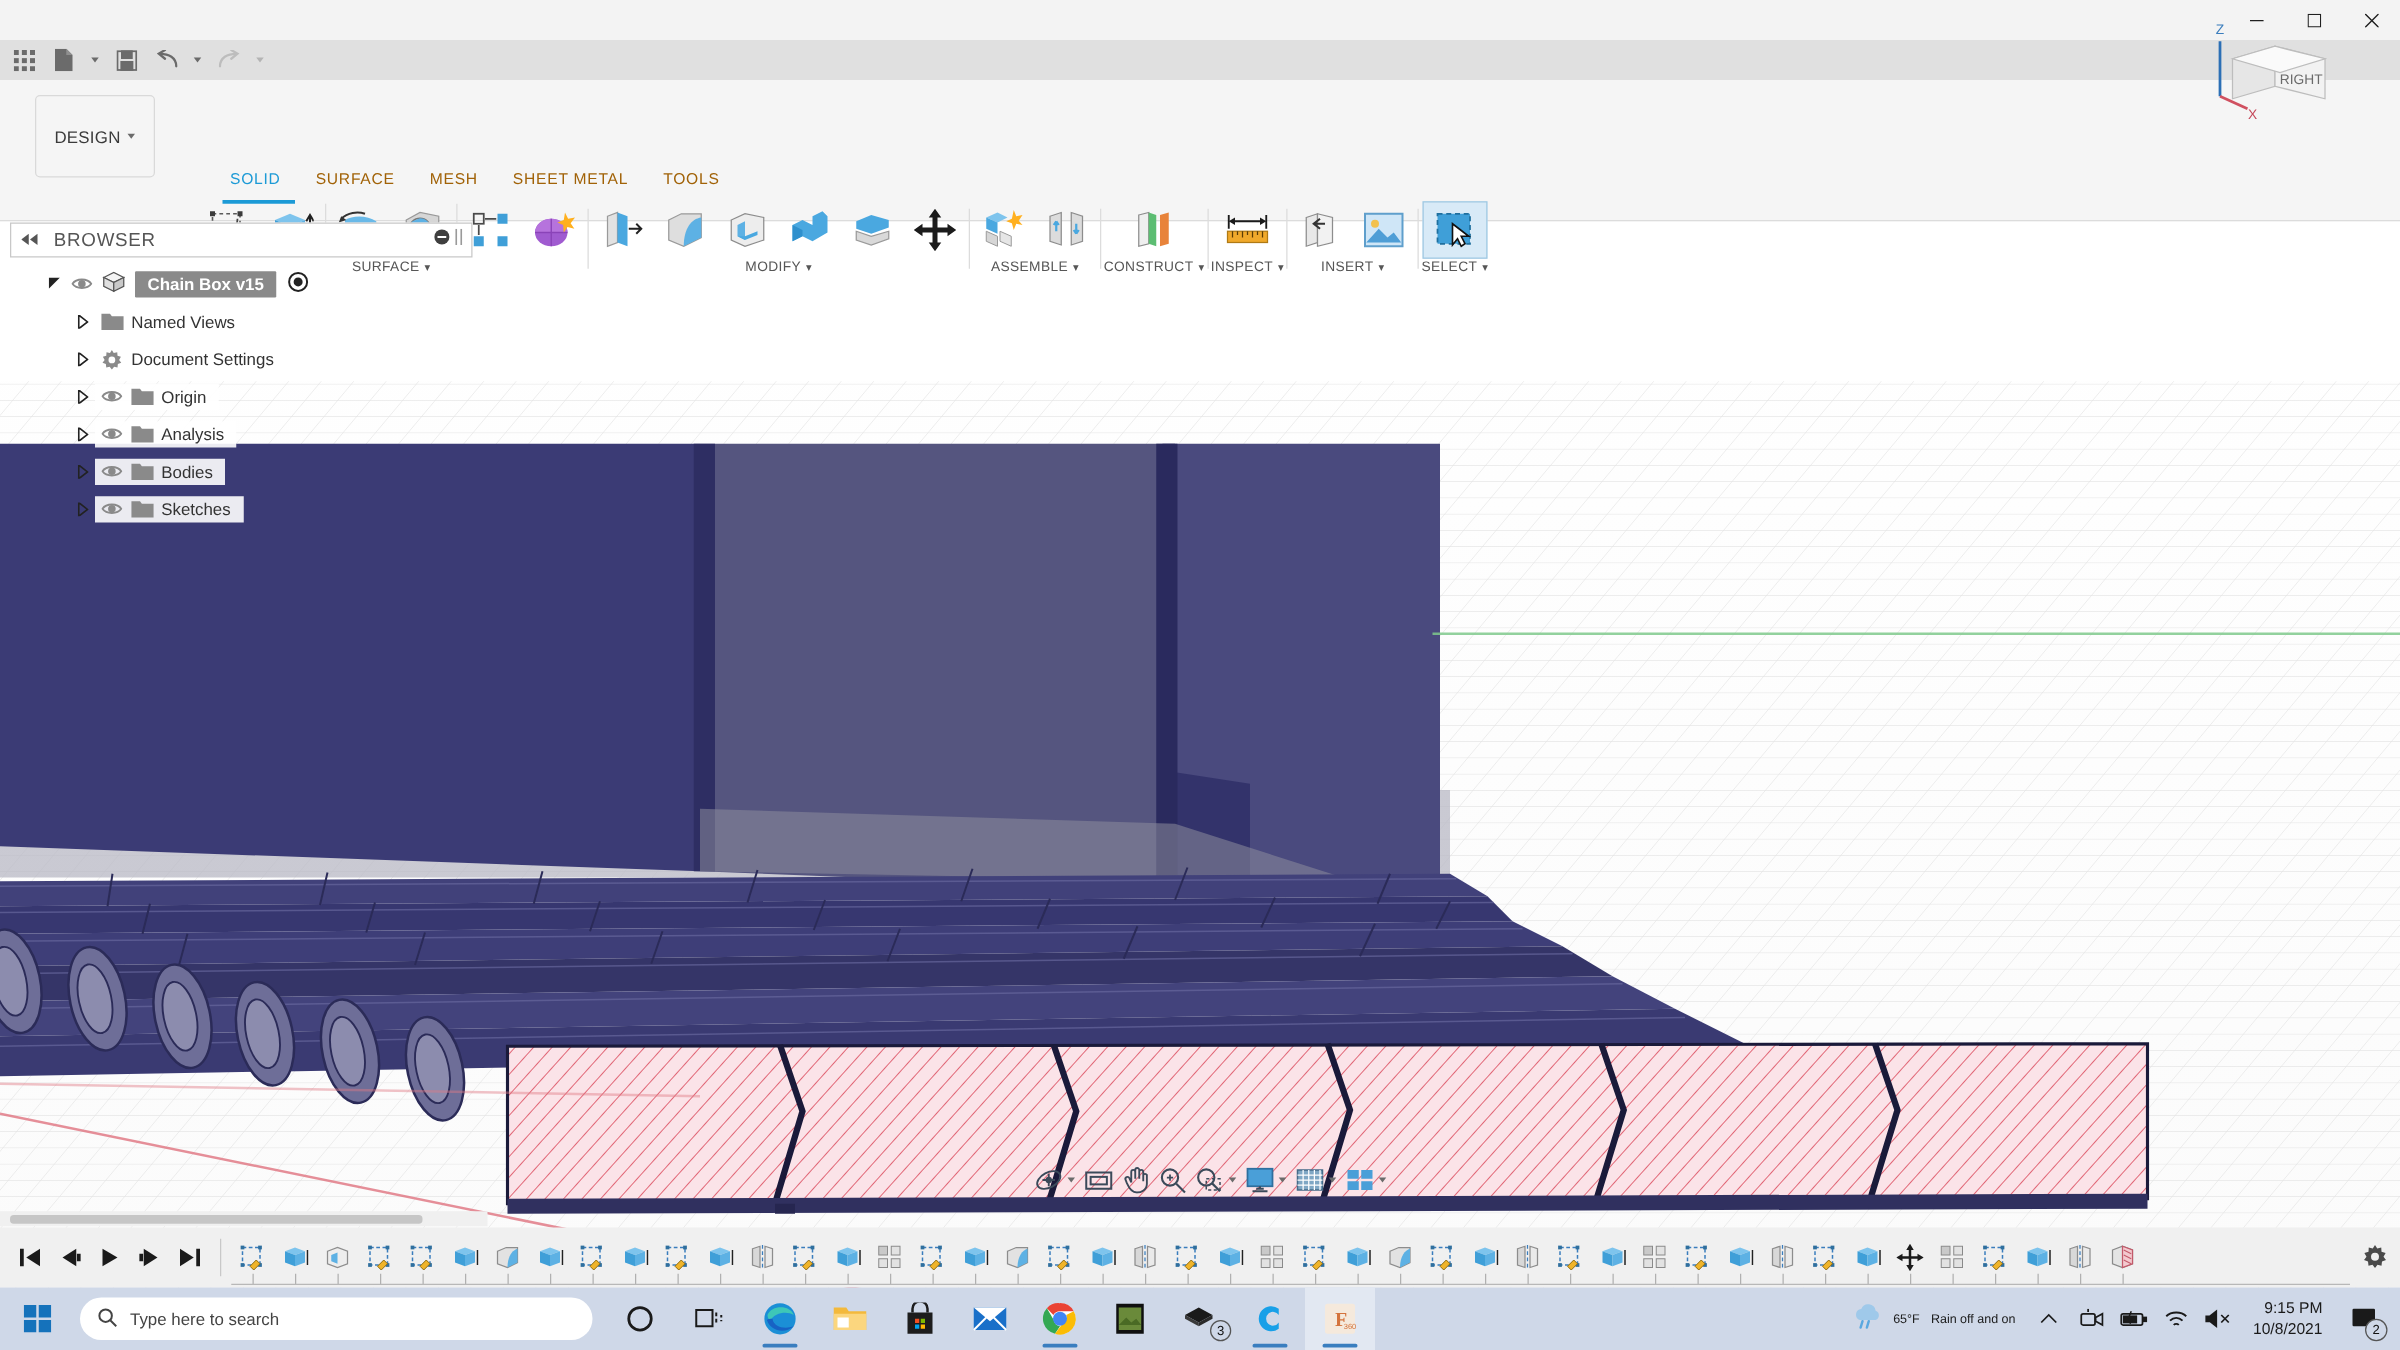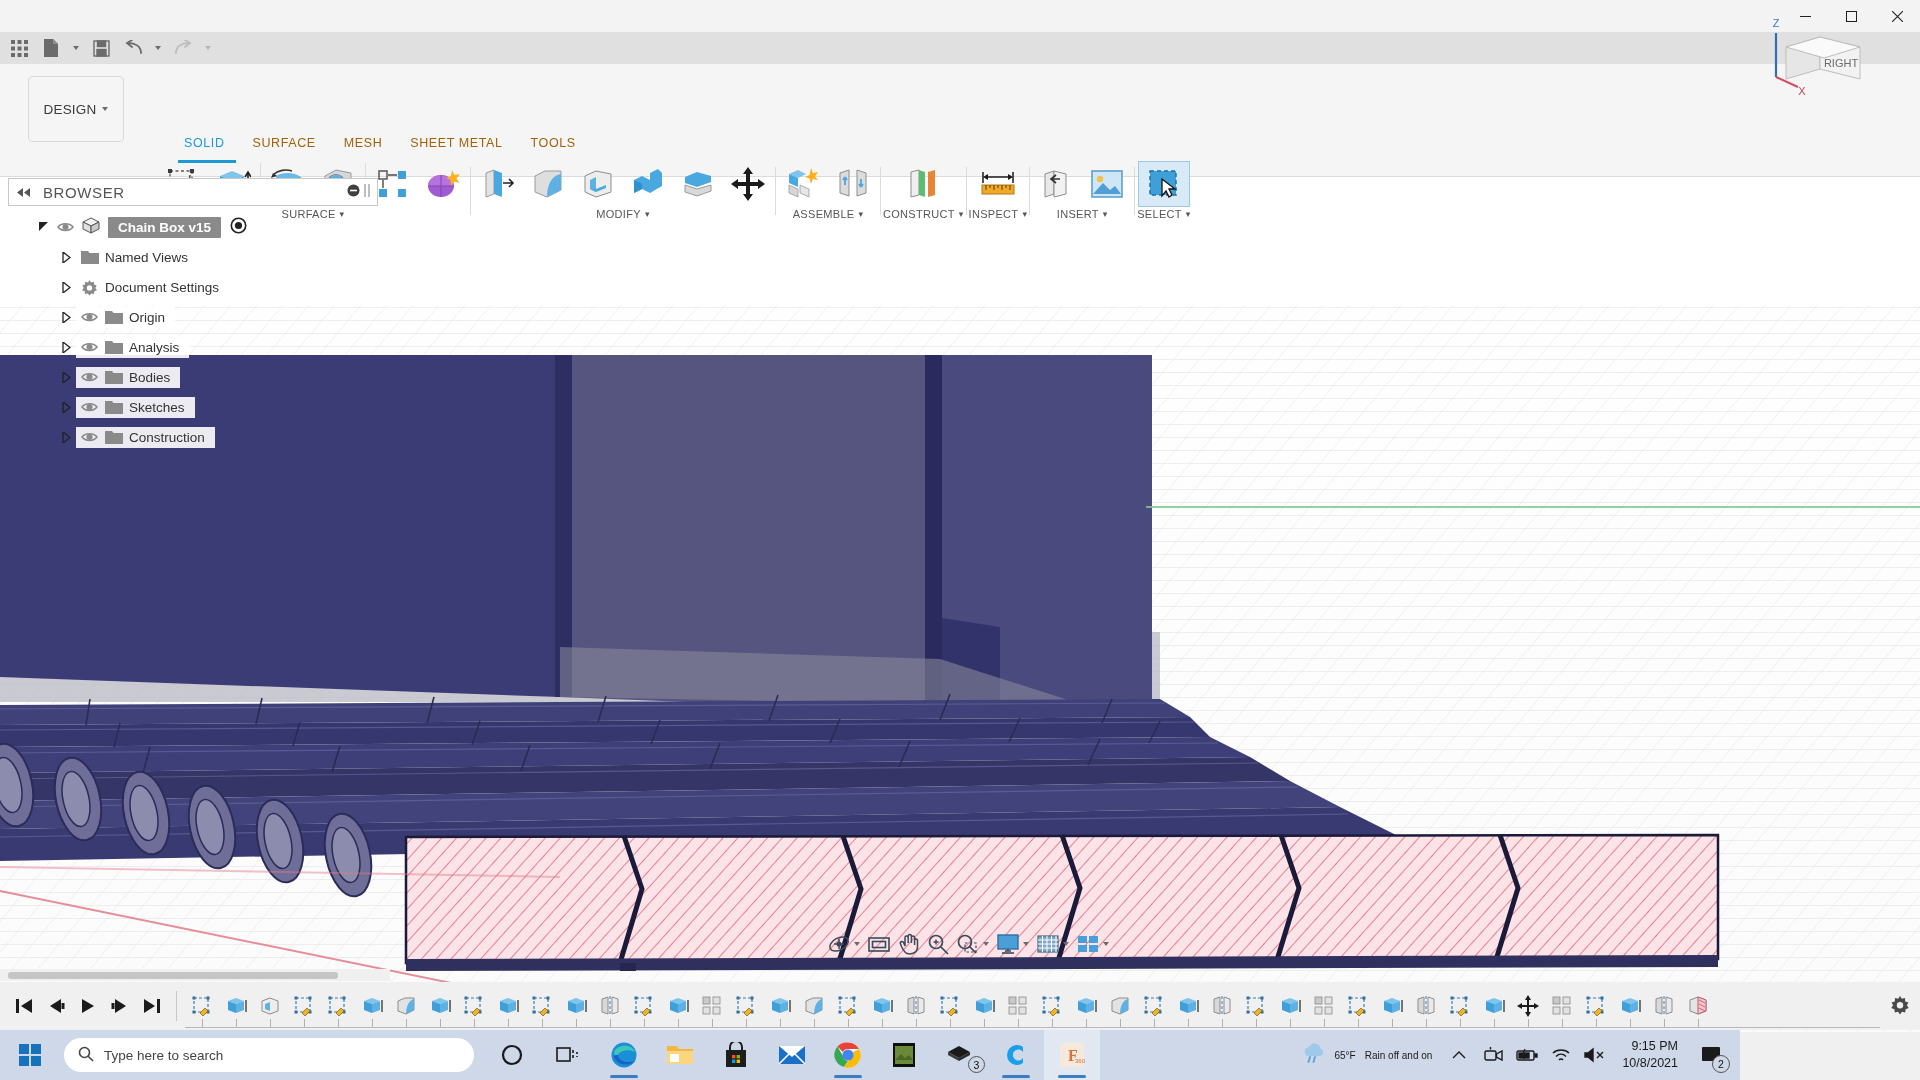--- a/index.html
+++ b/index.html
@@ -130,21 +130,21 @@
   .tlitems { display:flex; align-items:center; position:relative; flex:1; height:44px; }
   .tlitem { width:34px; height:36px; display:flex; align-items:center; justify-content:center; position:relative; }
   .tlgear { width:40px; display:flex; align-items:center; justify-content:center; }
 
   
   .hscroll { position:absolute; left:0; top:969px; width:390px; height:12px; background:#f0f0f0; }
   .hscroll i { position:absolute; left:8px; top:3px; width:330px; height:7px; background:#c6c6c6; border-radius:3px; display:block; }
 
   
   .taskbar {
-    position:absolute; left:0; top:1030px; width:1740px; height:50px;
+    position:absolute; left:0; top:1030px; width:1920px; height:50px;
     background:#cfd8e8; display:flex; align-items:center;
   }
   .tstart { width:60px; height:50px; display:flex; align-items:center; justify-content:center; }
   .tsearch {
     width:410px; height:34px; background:#fff; border-radius:17px; display:flex; align-items:center;
     gap:10px; padding:0 14px; margin-left:4px;
   }
   .tsearch span { font-size:13.5px; color:#444; }
   .tapps { display:flex; align-items:center; gap:0; margin-left:10px; }
   .tapp { width:56px; height:50px; display:flex; align-items:center; justify-content:center; position:relative; }
@@ -839,41 +839,20 @@
           </span>
           <span class="ficon">
             <svg width="18" height="15" viewBox="0 0 18 15" fill="#8a8a8a">
                 <path d="M0 1 H7 L8.5 3 H18 V14 H0 Z"></path>
               </svg>
           </span>
           <span class="nm">Sketches</span>
         </span>
       </div>
 
-      <div class="trow" style="padding-left:48px">
-        <span class="twist">
-          <svg width="9" height="11" viewBox="0 0 9 11" fill="none" stroke="#222" stroke-width="1.3">
-              <path d="M1 0 L8 5.5 L1 11 Z"></path>
-            </svg>
-        </span>
-        <span class="chip">
-          <span class="eye">
-            <svg width="17" height="12" viewBox="0 0 17 12" fill="none" stroke="#8a8a8a" stroke-width="1.5">
-              <path d="M1 6 C4 1.5 13 1.5 16 6 C13 10.5 4 10.5 1 6 Z"></path>
-                <circle cx="8.5" cy="6" r="2.3" fill="#8a8a8a"></circle>
-            </svg>
-          </span>
-          <span class="ficon">
-            <svg width="18" height="15" viewBox="0 0 18 15" fill="#8a8a8a">
-                <path d="M0 1 H7 L8.5 3 H18 V14 H0 Z"></path>
-              </svg>
-          </span>
-          <span class="nm">Construction</span>
-        </span>
-      </div>
 
     </div>
   </div>
 
 
   <div class="viewcube">
     <svg width="110" height="100" viewBox="0 0 110 100">
 
       <g>
         <path d="M14 62 V18" stroke="#2c6fb5" stroke-width="2.2" fill="none"></path>

